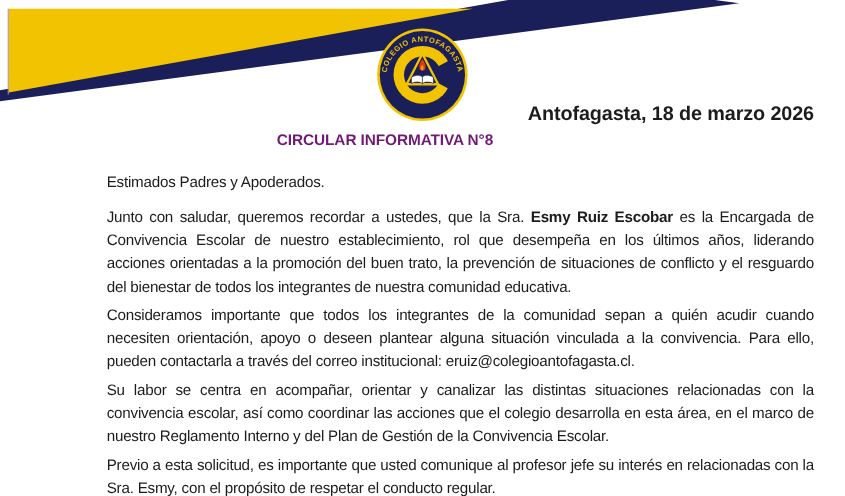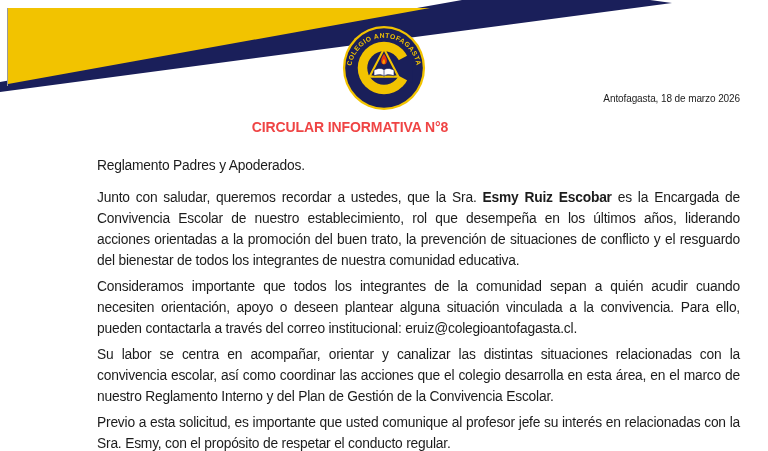--- a/index.html
+++ b/index.html
@@ -27,27 +27,28 @@
   .fill-navy{fill:var(--brand-navy);}
   .fill-red{fill:var(--flame-red);}
   .fill-orange{fill:var(--flame-orange);}
   .ring-text{
     font-family:"Liberation Sans",sans-serif;
     font-size:7.1px;font-weight:bold;letter-spacing:0.55px;
     fill:var(--brand-yellow);
   }
   .date-line{
     position:absolute;top:93px;right:28px;
-    font-size:10px;color:var(--text-color);
+    font-size:18px;color:var(--text-color);
     letter-spacing:-0.1px;
+    font-weight:bold;
   }
   .doc-title{
     position:absolute;top:119px;left:0;width:700px;
     text-align:center;font-weight:bold;font-size:14px;
-    color:#ef4444;letter-spacing:-0.1px;
+    color:#701a75;letter-spacing:-0.1px;
   }
   .content{
     position:absolute;left:97px;top:155px;width:643px;
     font-size:13.8px;line-height:21px;color:var(--text-color);
     letter-spacing:-0.2px;
   }
   .salutation{margin:0 0 11px 0;}
   .para{
     margin:0 0 5px 0;
     text-align:justify;
@@ -81,21 +82,21 @@
     <text class="ring-text">
       <textPath href="#arcpath" startOffset="50%" text-anchor="middle">COLEGIO ANTOFAGASTA</textPath>
     </text>
   </svg>
 
   <div class="date-line">Antofagasta, 18 de marzo 2026</div>
 
   <div class="doc-title">CIRCULAR INFORMATIVA N°8</div>
 
   <div class="content">
-    <div class="salutation">Reglamento Padres y Apoderados.</div>
+    <div class="salutation">Estimados Padres y Apoderados.</div>
     <div>
         <div class="para"><span>Junto con saludar, queremos recordar a ustedes, que la Sra. </span><strong>Esmy Ruiz Escobar</strong><span> es la Encargada de Convivencia Escolar de nuestro establecimiento, rol que desempeña en los últimos años, liderando acciones orientadas a la promoción del buen trato, la prevención de situaciones de conflicto y el resguardo del bienestar de todos los integrantes de nuestra comunidad educativa.</span></div>
         <div class="para"><span>Consideramos importante que todos los integrantes de la comunidad sepan a quién acudir cuando necesiten orientación, apoyo o deseen plantear alguna situación vinculada a la convivencia. Para ello, pueden contactarla a través del correo institucional: eruiz@colegioantofagasta.cl.</span></div>
         <div class="para"><span>Su labor se centra en acompañar, orientar y canalizar las distintas situaciones relacionadas con la convivencia escolar, así como coordinar las acciones que el colegio desarrolla en esta área, en el marco de nuestro Reglamento Interno y del Plan de Gestión de la Convivencia Escolar.</span></div>
         <div class="para"><span>Previo a esta solicitud, es importante que usted comunique al profesor jefe su interés en relacionadas con la Sra. Esmy, con el propósito de respetar el conducto regular.</span></div>
       </div>
   </div>
 
 </div>
 

